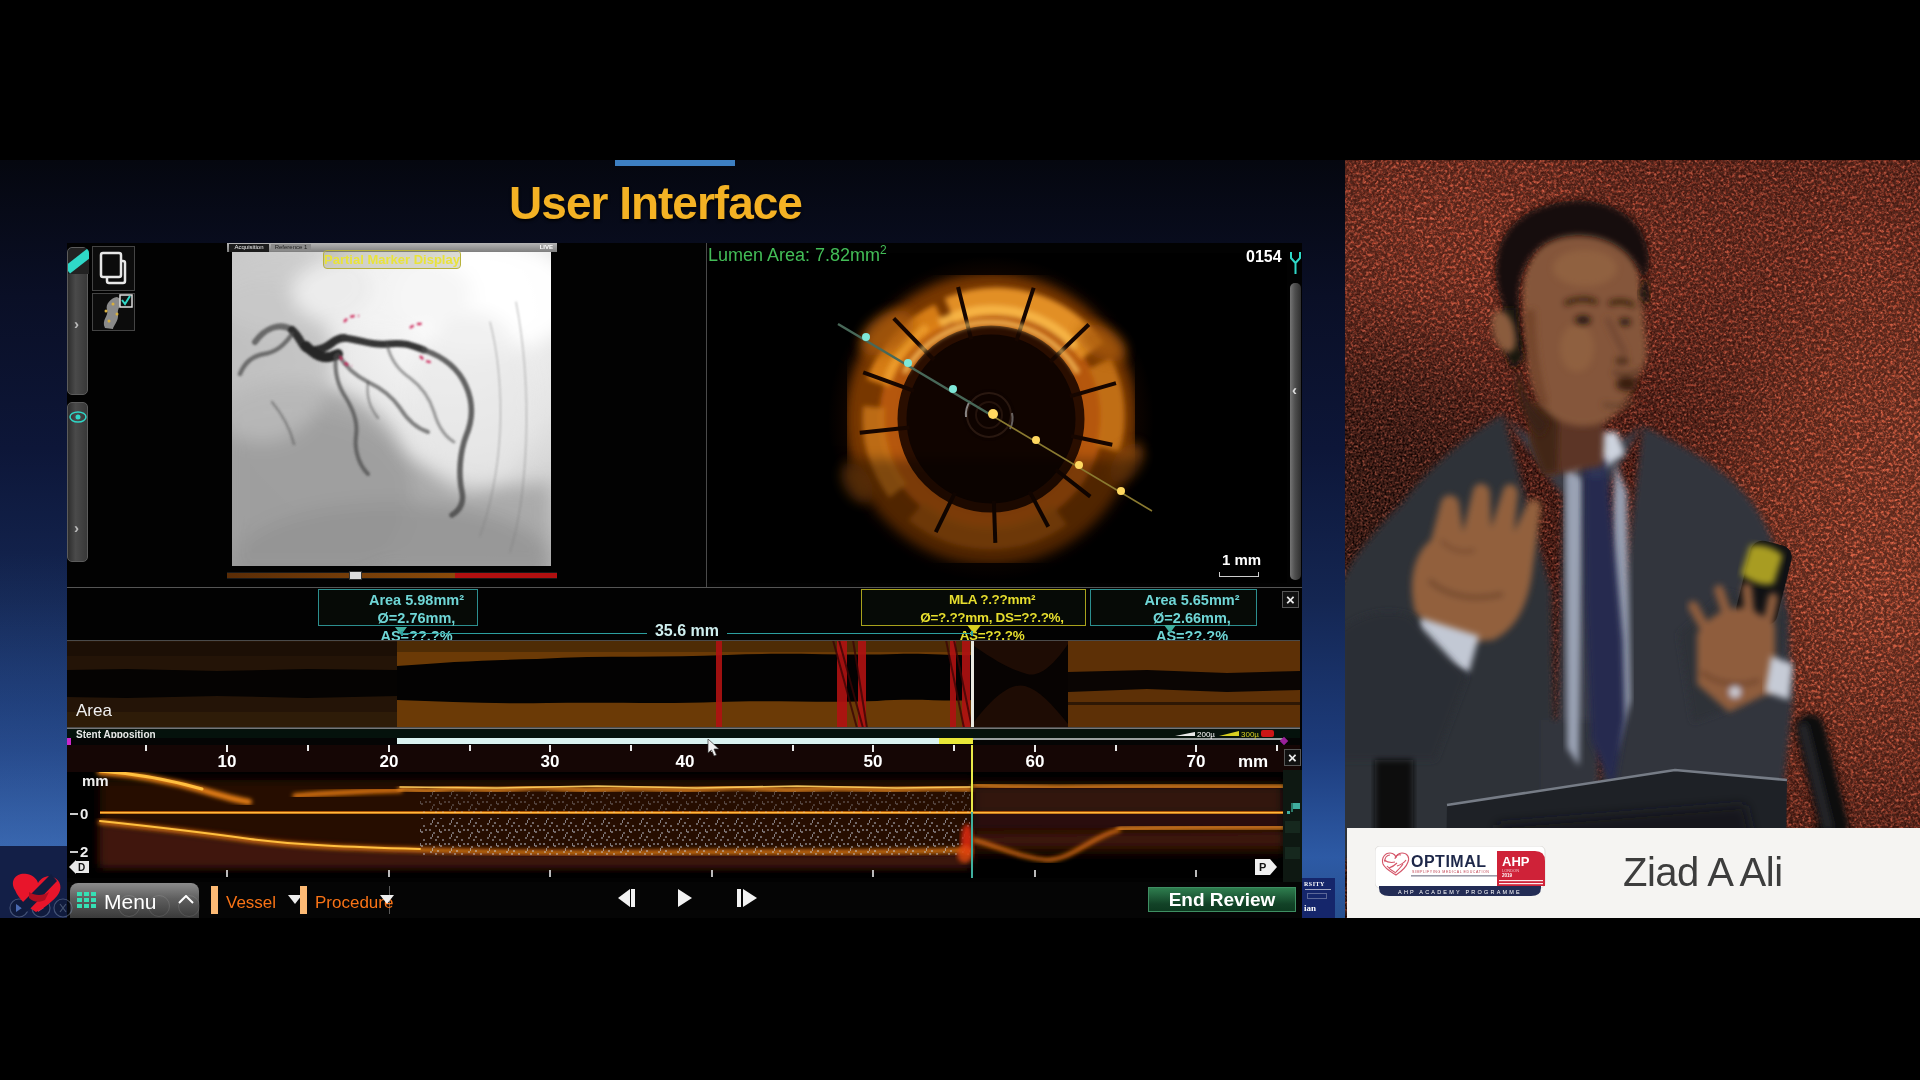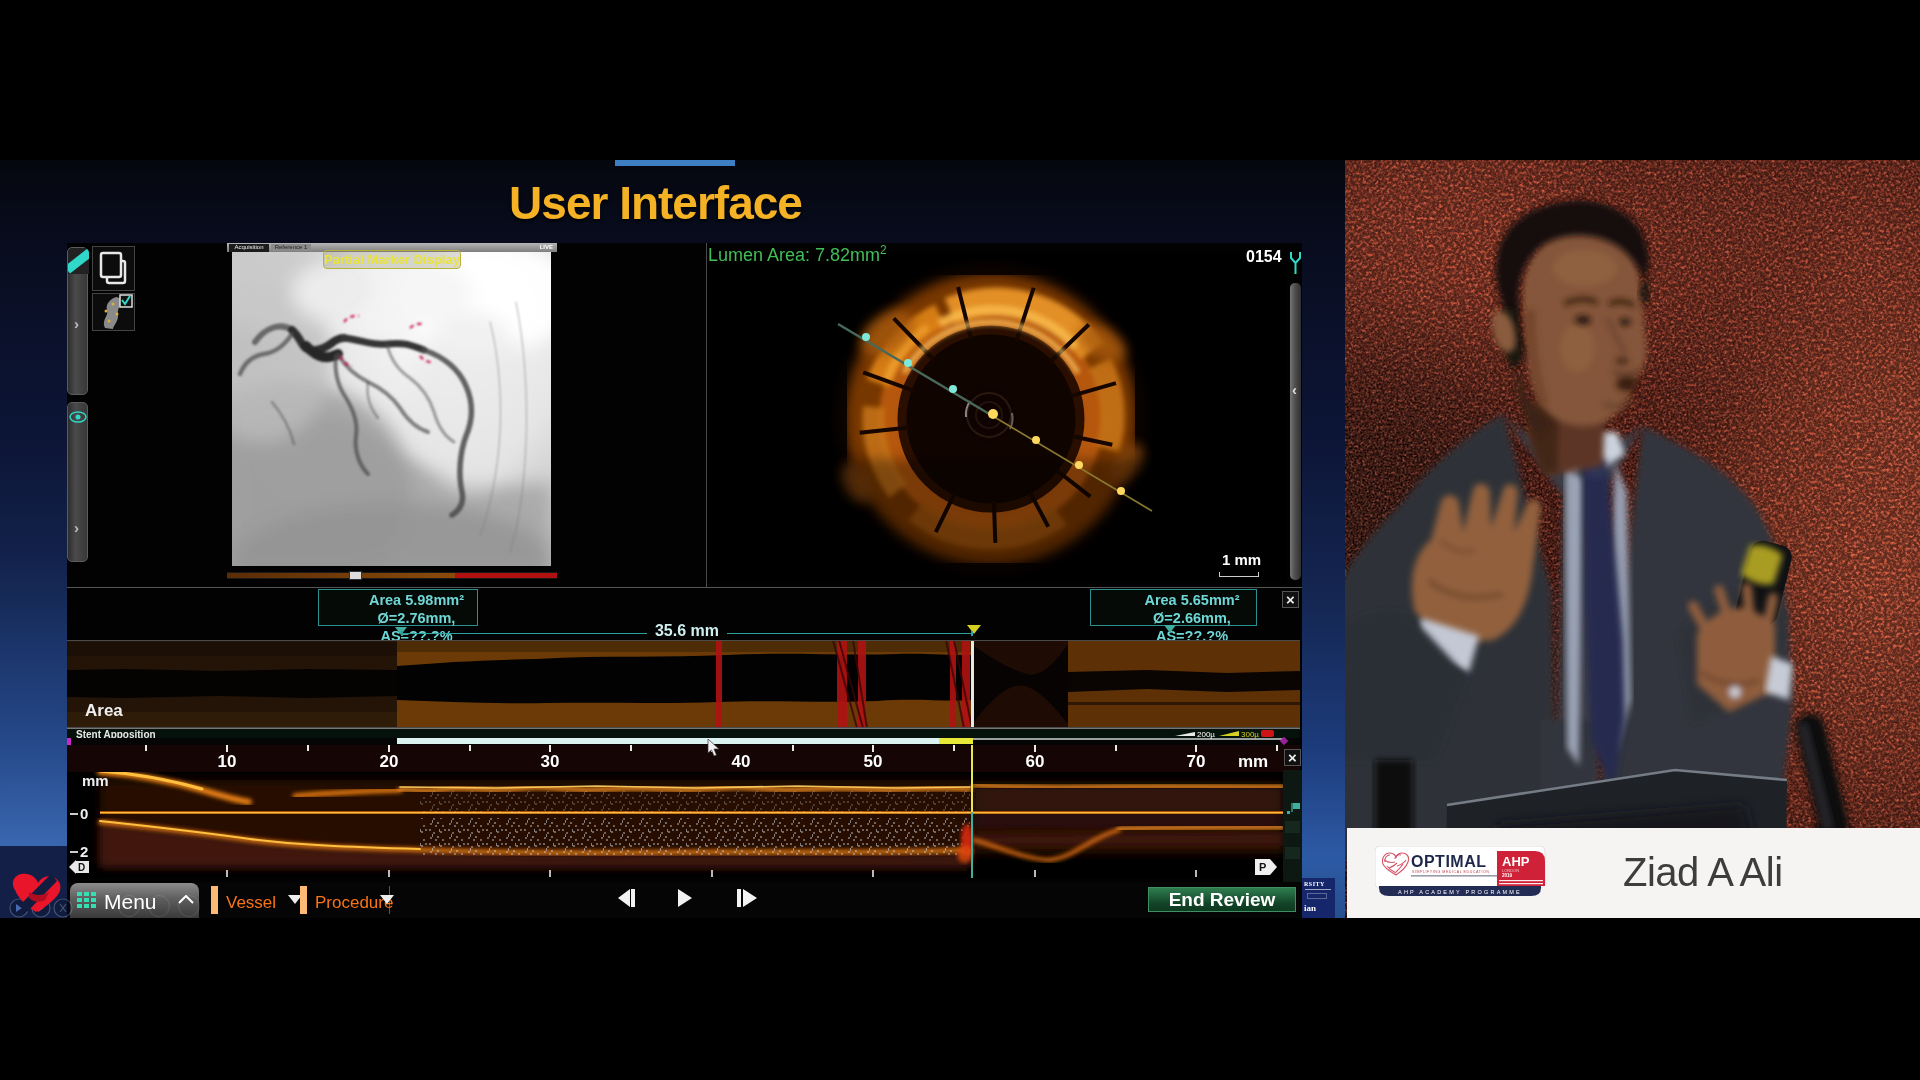--- a/index.html
+++ b/index.html
@@ -52,21 +52,21 @@
   .mbox { position:absolute; top:346px; height:37px; background:#060a06; text-align:center;
      font-size:14.5px; line-height:18px; font-weight:bold; padding-top:1px;padding-left:37px; }
   .mcyan { border:1px solid #2c8f8f; color:#6fd6d6; }
   .myell { border:1px solid #a8a21c; color:#e6de2e; font-size:13.5px; letter-spacing:-0.3px; }
   .xbtn { position:absolute; width:17px; height:17px; background:#111; border:1px solid #555;
      color:#eee; font-size:15px; font-weight:bold; line-height:15px; text-align:center; }
   #meas356 { position:absolute; left:580px; top:379px; width:80px; text-align:center; font-size:16px; font-weight:bold; color:#cfeeee; background:#020202; z-index:2;}
   .tri { position:absolute; width:0; height:0; }
   
   #aband { position:absolute; left:0px; top:397px; width:1233px; height:88px; overflow:hidden; }
-  #areatxt { position:absolute; left:18px; top:458px; color:#f0f0f0; font-size:17px; font-weight:bold; z-index:3; }
+  #areatxt { position:absolute; left:9px; top:458px; color:#f0f0f0; font-size:17px; font-weight:normal; z-index:3; }
   
   #stentrow { position:absolute; left:0; top:485px; width:1233px; height:10px; background:#05120c; border-top:1px solid #777; }
   #stenttxt { position:absolute; left:9px; top:486px; color:#e8e8e8; font-size:10px; font-weight:bold; }
   
   #pbar { position:absolute; left:0; top:495px; width:1233px; height:7px; background:#050505; }
   
   #ruler { position:absolute; left:0; top:502px; width:1233px; height:27px; background:#150605; }
   .rnum { position:absolute; top:7px; width:40px; text-align:center; color:#fff; font-size:17px; font-weight:bold; }
   
   #strip { position:absolute; left:0; top:529px; width:1233px; height:106px; background:#000; }
@@ -286,20 +286,21 @@
             <circle cx="372" cy="212" r="4"></circle>
             <circle cx="414" cy="238" r="4"></circle>
           </g>
       </svg>
       <div id="onemm">1 mm</div>
       <div id="onemmb"></div>
 
       <div class="abs" style="left:0; top:344px; width:1235px; height:1px; background:#555;"></div>
 
       <div class="mbox mcyan" style="left:251px; width:160px;">Area 5.98mm²<br>Ø=2.76mm, AS=??.?%</div>
+      <div class="mbox myell" style="left:794px; width:225px;">MLA ?.??mm²<br>Ø=?.??mm, DS=??.?%, AS=??.?%</div>
       <div class="mbox mcyan" style="left:1023px; width:167px;">Area 5.65mm²<br>Ø=2.66mm, AS=??.?%</div>
       <div class="xbtn" style="left:1215px; top:348px;">×</div>
       <div class="tri" style="left:328px; top:384px; border-left:6px solid transparent; border-right:6px solid transparent; border-top:8px solid #3fae9e;"></div>
       <div class="tri" style="left:900px; top:382px; border-left:7px solid transparent; border-right:7px solid transparent; border-top:9px solid #d8d020;"></div>
       <div class="tri" style="left:1097px; top:382px; border-left:6px solid transparent; border-right:6px solid transparent; border-top:8px solid #3fae9e;"></div>
       <div class="abs" style="left:334px; top:388px; width:572px; height:5px; border-left:2px solid #2c9f9f; border-right:2px solid #2c9f9f; "></div>
       <div class="abs" style="left:334px; top:390px; width:572px; height:1px; background:#2c9f9f;"></div>
       <div id="meas356">35.6 mm</div>
 
       <div id="aband">
@@ -370,21 +371,21 @@
               <line x1="726" y1="0" x2="726" y2="6"></line>
             <line x1="806" y1="0" x2="806" y2="7"></line>
               <line x1="887" y1="0" x2="887" y2="6"></line>
               <line x1="968" y1="0" x2="968" y2="7"></line>
             <line x1="1049" y1="0" x2="1049" y2="6"></line>
               <line x1="1129" y1="0" x2="1129" y2="7"></line>
               <line x1="1210" y1="0" x2="1210" y2="6"></line>
           </g>
         </svg>
         <div class="rnum" style="left:140px;">10</div><div class="rnum" style="left:302px;">20</div>
-        <div class="rnum" style="left:463px;">30</div><div class="rnum" style="left:654px;">40</div>
+        <div class="rnum" style="left:463px;">30</div><div class="rnum" style="left:598px;">40</div>
         <div class="rnum" style="left:786px;">50</div><div class="rnum" style="left:948px;">60</div>
         <div class="rnum" style="left:1109px;">70</div>
         <div class="rnum" style="left:1166px;">mm</div>
         <svg class="abs" style="left:640px; top:-6px;" width="14" height="18">
             <polygon points="1,0 1,14 4.5,11 7,17 9.5,16 7,10 12,10" fill="#f0f0f0" stroke="#333" stroke-width="0.7"></polygon>
           </svg>
       </div>
 
       <div id="strip">
         <svg width="1233" height="106" viewBox="0 0 1233 106">

